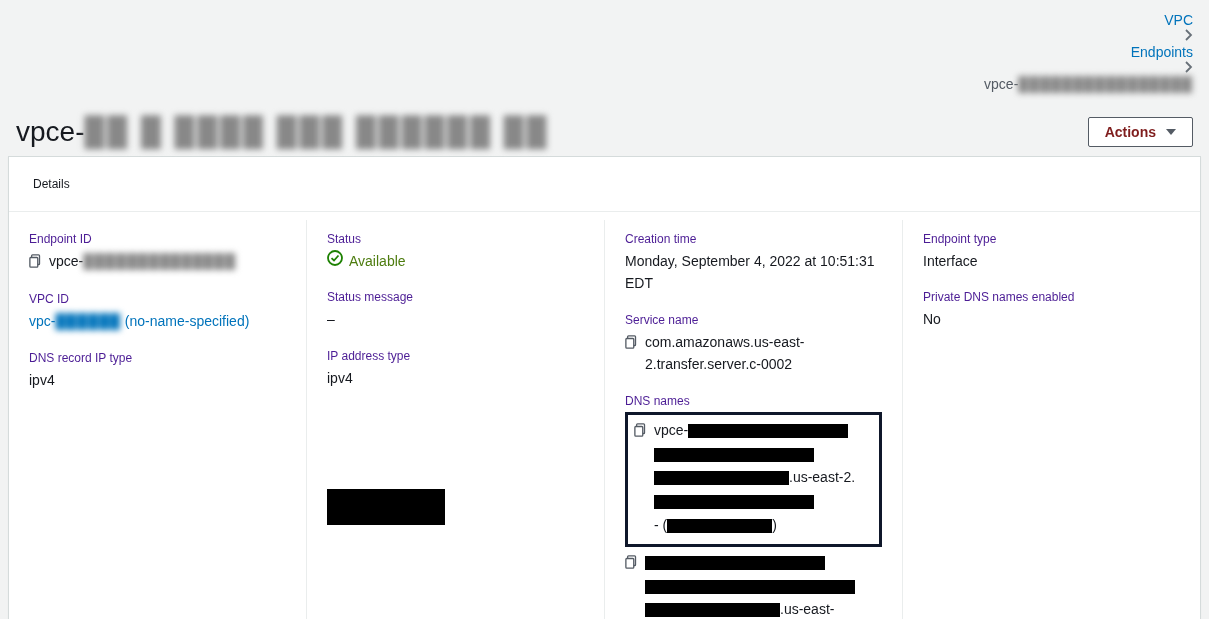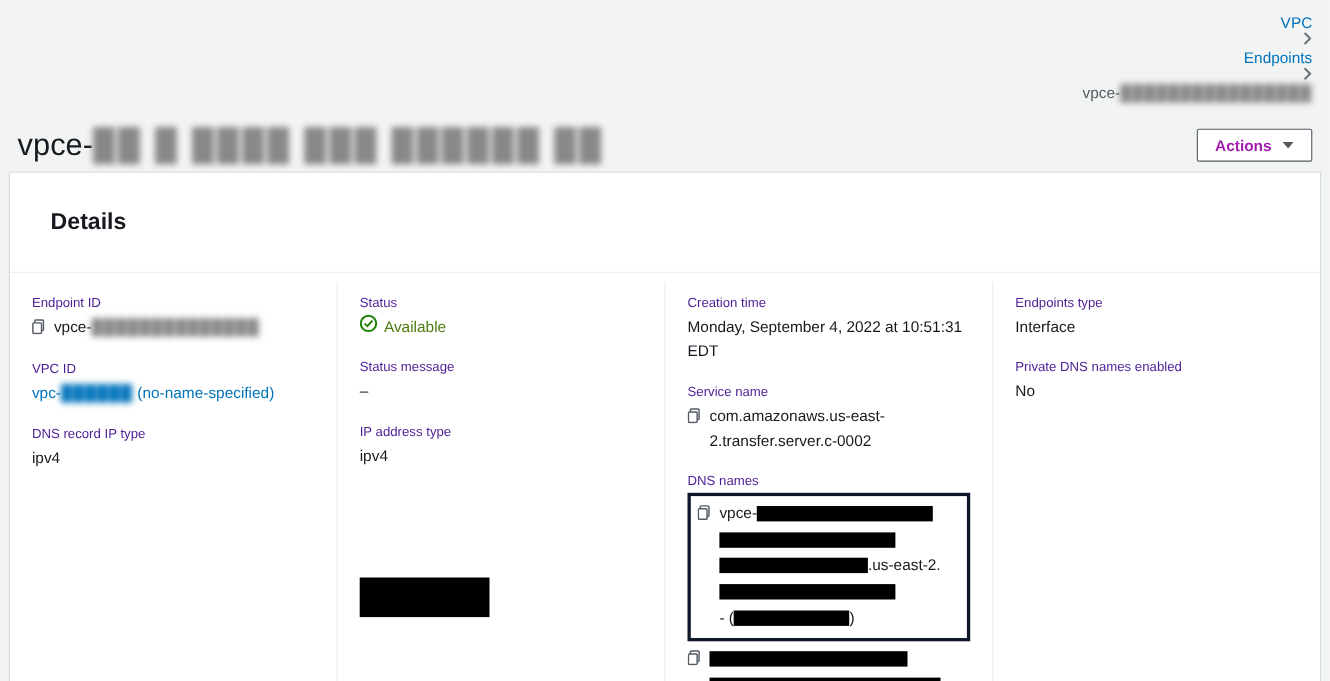--- a/index.html
+++ b/index.html
@@ -37,21 +37,21 @@
     margin: 0;
     color: #16191f;
   }
   .actions-btn {
     background: #fff;
     border: 1px solid #545b64;
     border-radius: 2px;
     padding: 6px 16px;
     font-size: 14px;
     font-weight: 700;
-    color: #a21caf;
+    color: #7f1d1d;
     display: inline-flex;
     align-items: center;
     gap: 10px;
     cursor: pointer;
   }
   .caret-down {
     width: 0; height: 0;
     border-left: 5px solid transparent;
     border-right: 5px solid transparent;
     border-top: 6px solid #545b64;
@@ -60,23 +60,23 @@
     background: #fff;
     border: 1px solid #d5dbdb;
     margin: 0 8px;
     box-shadow: 0 1px 1px rgba(0,0,0,0.05);
   }
   .panel-header {
     padding: 16px 20px;
     border-bottom: 1px solid #eaeded;
   }
   .panel-title {
-    font-size: 21px;
-    font-weight: 700;
-    margin: 17px;
+    font-size: 12px;
+    font-weight: 400;
+    margin: 4px;
   }
   .details-grid {
     display: flex;
     padding: 8px 0;
   }
   .col {
     flex: 1;
     padding: 12px 20px;
     min-width: 0;
   }
@@ -283,21 +283,21 @@
             <span class="redact" style="width:180px;height:14px"></span>
             <span class="redact" style="width:210px;height:14px"></span>
             <span class="redact" style="width:135px;height:14px"></span><span>.us-east-</span>
           </span>
         </div>
       </div>
     </div>
 
     <div class="col">
       <div class="field">
-        <div class="field-label">Endpoints type</div>
+        <div class="field-label">Endpoint type</div>
         <div class="field-value">Interface</div>
       </div>
 
       <div class="field">
         <div class="field-label">Private DNS names enabled</div>
         <div class="field-value">No</div>
       </div>
     </div>
 
   </div>

